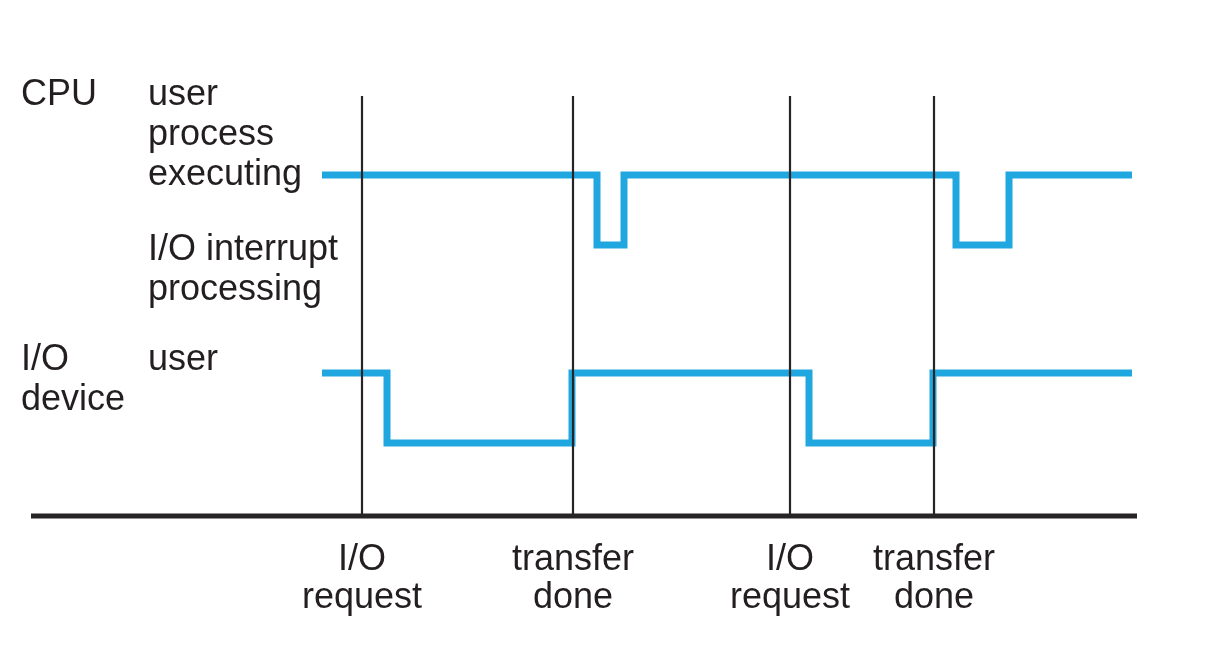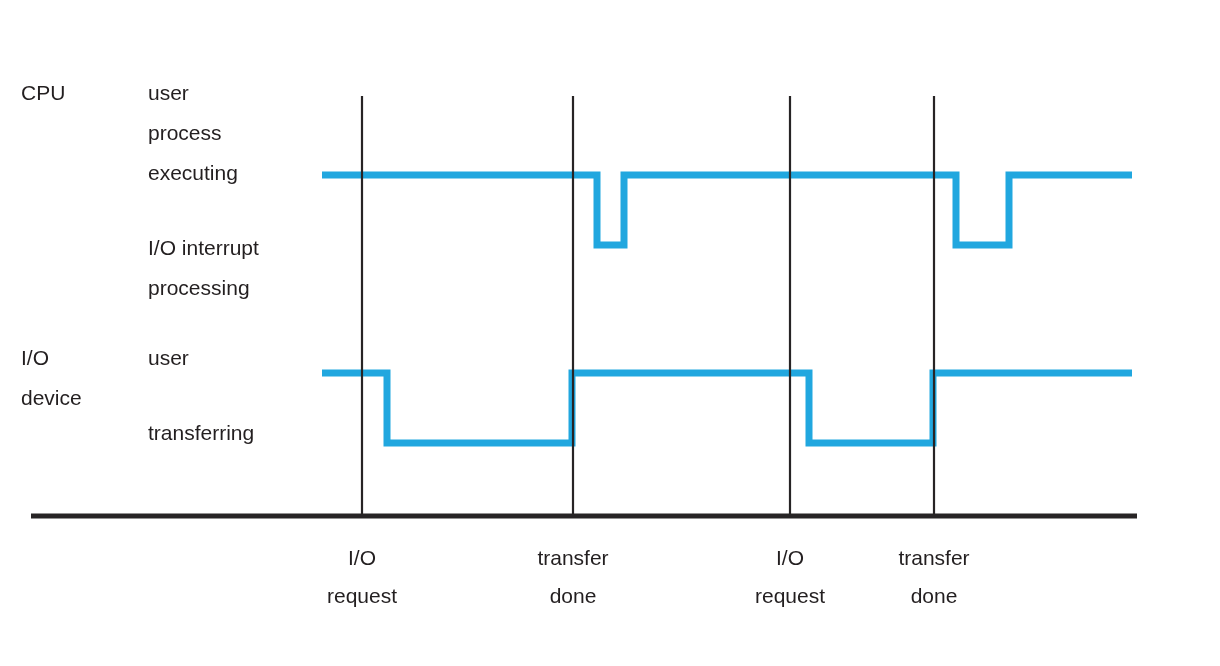--- a/index.html
+++ b/index.html
@@ -17,21 +17,21 @@
   }
   #diagram-canvas {
     position: absolute;
     left: 0;
     top: 0;
     width: 1220px;
     height: 666px;
   }
   .lbl {
     position: absolute;
-    font-size: 21px;
+    font-size: 36px;
     line-height: 40px;
     color: #231F20;
     white-space: pre-line;
     letter-spacing: 0px;
   }
   .evt {
     width: 140px;
     text-align: center;
     line-height: 38px;
     top: 539px;
@@ -59,21 +59,20 @@
 
   <div class="lbl" style="left:148px; top:73px;">user
 process
 executing</div>
 
   <div class="lbl" style="left:21px; top:338px;">I/O
 device</div>
 
   <div class="lbl" style="left:148px; top:338px;">user</div>
 
-  <div class="lbl" style="left:148px; top:413px;">transferring</div>
 
   <div class="lbl evt" style="left: 292px;">I/O
 request</div>
 
   <div class="lbl evt" style="left: 503px;">transfer
 done</div>
 
   <div class="lbl evt" style="left: 720px;">I/O
 request</div>
 

